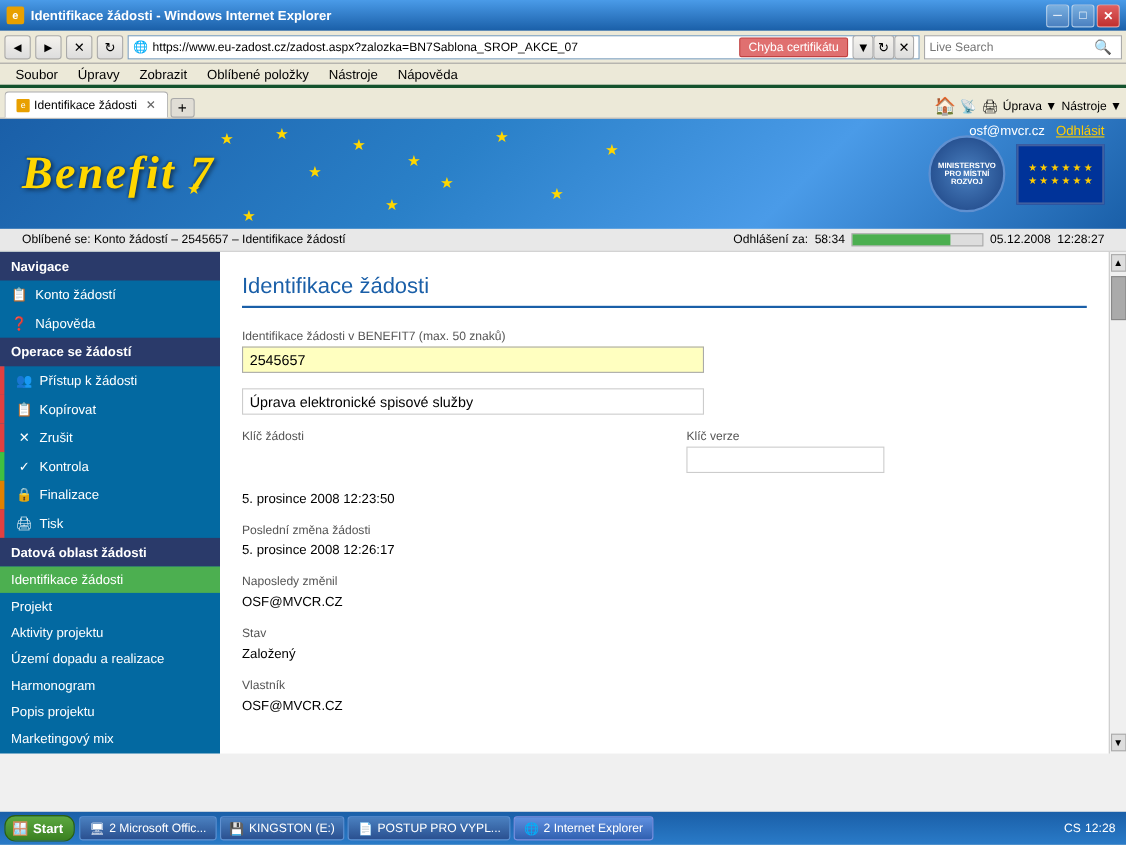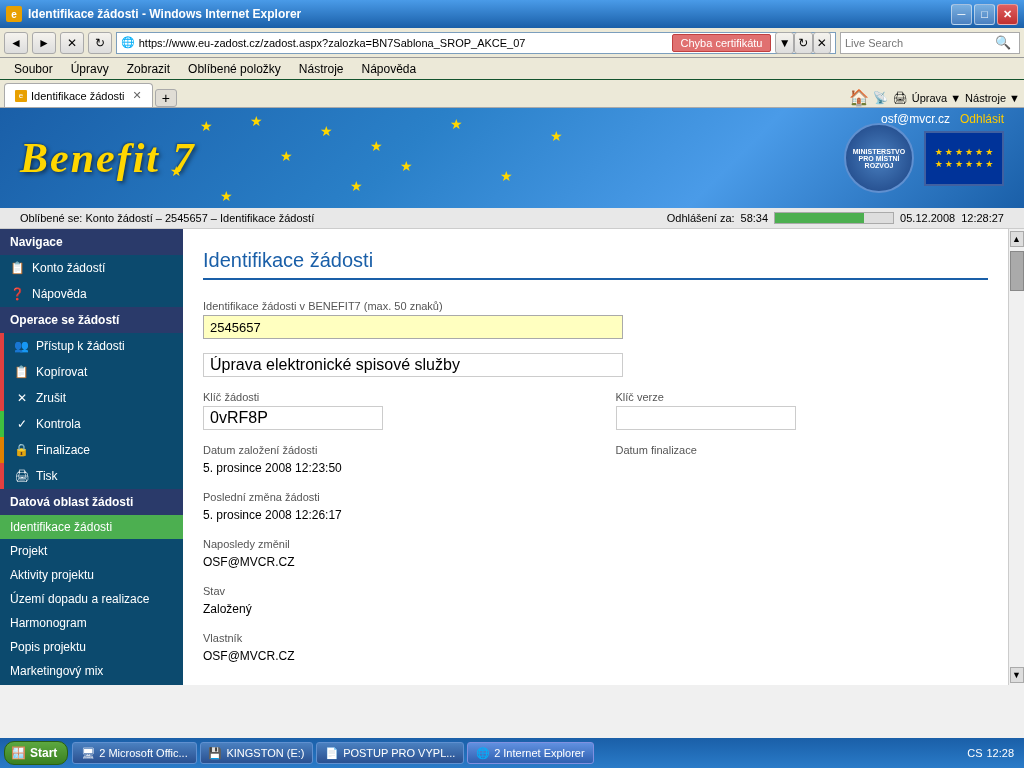--- a/index.html
+++ b/index.html
@@ -63,21 +63,21 @@
     }
     .search-box {
       height: 22px; border: 1px solid #aaa; display: flex; align-items: center;
       background: white; padding: 0 4px; width: 180px;
     }
     .search-box input { border: none; outline: none; font-size: 11px; width: 150px; }
 
     
     .menu-bar {
       background: #ece9d8;
-      border-bottom: 1px solid #14532d;
+      border-bottom: 3px solid #14532d;
       padding: 2px 6px;
       display: flex;
       gap: 2px;
       height: 22px;
       align-items: center;
     }
     .menu-item {
       padding: 2px 8px; font-size: 12px; cursor: pointer; color: #000;
     }
 
@@ -216,21 +216,21 @@
       font-weight: bold;
     }
     .eu-flag {
       width: 80px; height: 55px;
       background: #003399;
       display: flex; align-items: center; justify-content: center;
       border: 2px solid #4060a0;
       position: relative;
       overflow: hidden;
     }
-    .logout-link { color: #ffcc00; cursor: pointer; }
+    .logout-link { color: #ffcc00; text-decoration: underline; cursor: pointer; }
 
     
     .breadcrumb-bar {
       background: #e8e8e8;
       border-bottom: 1px solid #ccc;
       padding: 4px 20px;
       font-size: 11px;
       display: flex;
       align-items: center;
       justify-content: space-between;
@@ -240,22 +240,22 @@
     .progress-bar-fill { height: 100%; background: #4caf50; width: 75%; }
 
     
     .main-layout {
       display: flex;
       height: calc(100% - 100px - 20px - 26px - 28px);
     }
 
     
     .sidebar {
-      width: 183px;
-      background: #0c4a6e;
+      width: 200px;
+      background: #0369a1;
       color: white;
       flex-shrink: 0;
       overflow-y: auto;
     }
     .sidebar-section-title {
       background: #2a3a6a;
       color: white;
       font-size: 12px;
       font-weight: bold;
       padding: 6px 10px;
@@ -308,21 +308,21 @@
       border: 1px solid #aaa;
       padding: 2px 6px;
       font-size: 13px;
       background: #ffffc0;
     }
     .field-value-text {
       width: 420px;
       height: 24px;
       border: 1px solid #ccc;
       padding: 2px 6px;
-      font-size: 16px;
+      font-size: 13px;
       background: white;
     }
     .field-value-readonly {
       font-size: 12px;
       color: #000;
       padding: 2px 0;
     }
     .two-col { display: flex; gap: 40px; }
     .two-col .form-group { flex: 1; }
 
@@ -543,35 +543,32 @@
             <input class="field-value-input" type="text" value="2545657" style="">
           </div>
 
           <div class="form-group">
             <input class="field-value-text" type="text" value="Úprava elektronické spisové služby" style="">
           </div>
 
           <div class="two-col">
             <div class="form-group">
               <div class="field-label">Klíč žádosti</div>
-              <input class="field-value-text" type="text" style="width: 180px;" value="0vRF8P">
             </div>
             <div class="form-group">
               <div class="field-label">Klíč verze</div>
               <input class="field-value-text" type="text" style="width: 180px;">
             </div>
           </div>
 
           <div class="two-col">
             <div class="form-group">
-              <div class="field-label">Datum založení žádosti</div>
               <div class="field-value-readonly">5. prosince 2008 12:23:50</div>
             </div>
             <div class="form-group">
-              <div class="field-label">Datum finalizace</div>
               <div class="field-value-readonly"></div>
             </div>
           </div>
 
           <div class="form-group">
             <div class="field-label">Poslední změna žádosti</div>
             <div class="field-value-readonly">5. prosince 2008 12:26:17</div>
           </div>
 
           <div class="form-group">

